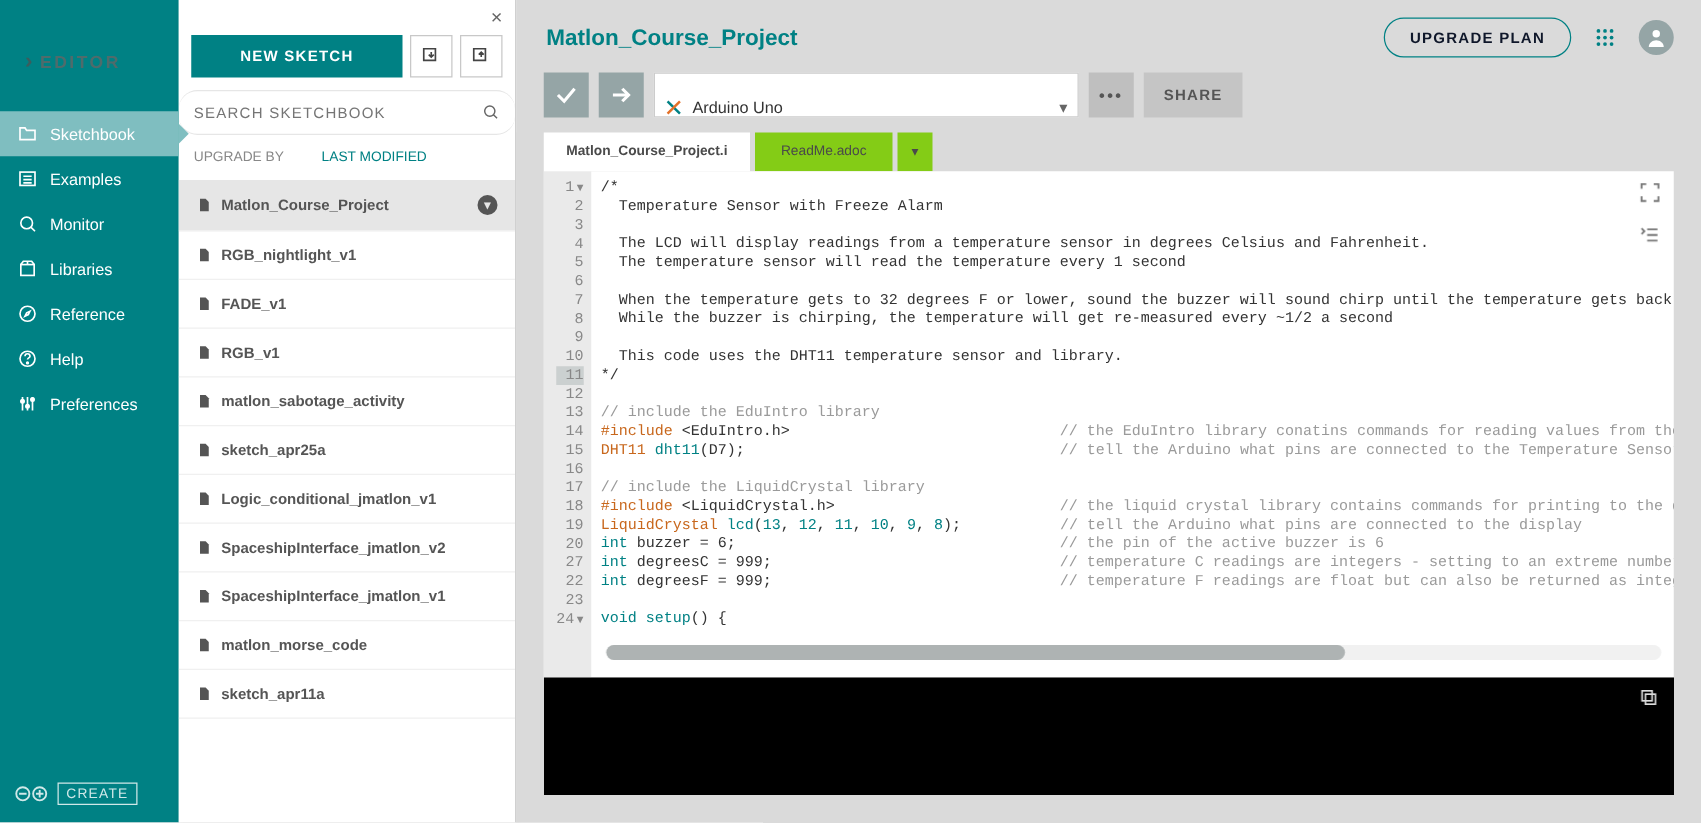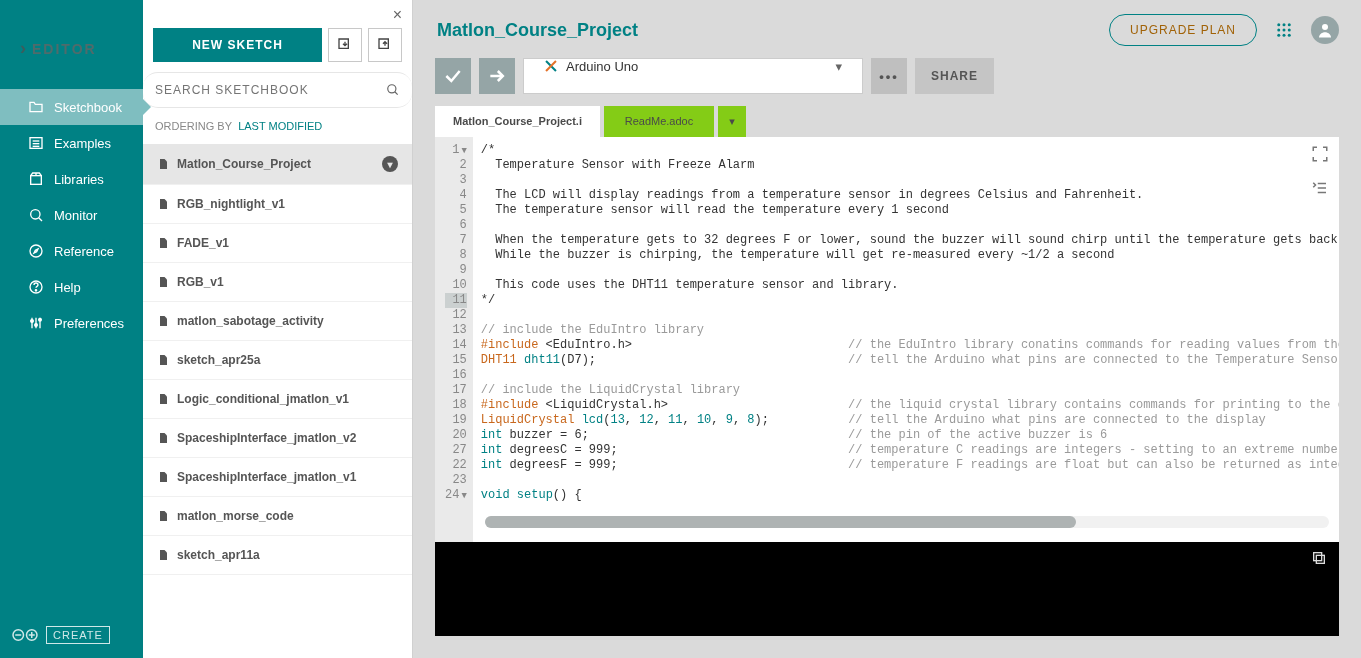--- a/index.html
+++ b/index.html
@@ -3,51 +3,51 @@
 <meta charset="utf-8">
 <style>
 * { margin: 0; padding: 0; box-sizing: border-box; }
 body { font-family: "Helvetica Neue", Arial, sans-serif; font-size: 13px; color: #333; overflow: hidden; height: 100vh; display: flex; }
 .sidebar-left { width: 143px; background: #008184; color: #fff; display: flex; flex-direction: column; padding-top: 14px; flex-shrink: 0; }
 .logo-row { display:flex; align-items:center; gap:6px; padding: 24px 14px 30px 20px; }
 .logo-caret { font-weight: bold; font-size: 18px; }
 .logo-text { font-weight: 700; letter-spacing:2px; font-size: 14px; color:#4f6b6b; }
 .sidebar-left .logo-row { color:#3b5d5d; }
 .nav { display:flex; flex-direction:column; }
-.nav-item { display:flex; align-items:center; gap:10px; padding: 10px 28px; color:#fff; font-size:13px; cursor:pointer; }
+.nav-item { display:flex; align-items:center; gap:10px; padding: 10px 14px; color:#fff; font-size:13px; cursor:pointer; }
 .nav-item.active { background:#7fbec0; color:#fff; position:relative; }
 .nav-item.active::after { content:""; position:absolute; right:-8px; top:50%; transform:translateY(-50%); border-left:8px solid #7fbec0; border-top:8px solid transparent; border-bottom:8px solid transparent; }
 .nav-icon { width:16px; height:16px; display:inline-flex; align-items:center; justify-content:center; }
 .spacer { flex:1; }
 .create-badge { display:flex; align-items:center; gap:6px; padding: 10px 10px 14px; color:#cfe8e8; font-size:11px; }
 .badge-infinity { width:30px; height:16px; }
 .create-box { border:1px solid #cfe8e8; padding:2px 6px; font-size:11px; letter-spacing:1px; }
 .panel { width: 270px; background:#fff; border-right:1px solid #d0d0d0; display:flex; flex-direction:column; flex-shrink:0; box-shadow: 2px 0 6px rgba(0,0,0,0.08); }
 .panel-close { text-align:right; padding:6px 10px 0 0; font-size:16px; color:#666; cursor:pointer; }
 .panel-top { display:flex; gap:6px; padding:4px 10px 10px; align-items:center; }
 .new-sketch { flex:1; background:#008184; color:#fff; border:none; padding:10px 24px; font-size:12px; font-weight:700; letter-spacing:1px; cursor:pointer; }
 .icon-btn { width:34px; height:34px; border:1px solid #c8c8c8; background:#fff; display:flex; align-items:center; justify-content:center; cursor:pointer; color:#444; }
 .search-row { border-top:1px solid #e6e6e6; border-bottom:1px solid #e6e6e6; padding:10px 12px; display:flex; align-items:center;border-radius:15px; }
 .search-input { flex:1; border:none; outline:none; font-size:12px; letter-spacing:1px; color:#555; text-transform:uppercase; }
 .ordering { padding:12px 12px; font-size:11px; color:#888; }
-.ordering a { color:#008184; text-decoration:none; }
+.ordering a { color:#008184; text-decoration:none;margin-left:24px; }
 .sketch-list { flex:1; overflow-y:auto; }
 .sketch-item { display:flex; align-items:center; gap:8px; padding:12px 14px; border-bottom:1px solid #f0f0f0; font-size:12px; font-weight:600; color:#555; cursor:pointer; }
 .sketch-item.active { background:#e6e6e6; }
 .sketch-item .more { margin-left:auto; width:16px; height:16px; border-radius:50%; background:#555; color:#e6e6e6; display:none; align-items:center; justify-content:center; font-size:10px; }
 .sketch-item.active .more { display:inline-flex; }
 .main { flex:1; display:flex; flex-direction:column; background:#dadada; min-width:0; }
 .header { display:flex; align-items:center; padding:14px 22px 0; gap:12px; }
 .sketch-title { font-size:18px; font-weight:600; color:#008184; flex:1; padding-left:2px; }
-.upgrade-btn { border:1.5px solid #008184; background:transparent; color:#a16207; padding:8px 20px; border-radius:20px; font-weight:400; font-size:12px; letter-spacing:1px; cursor:pointer;text-align:center; }
+.upgrade-btn { border:1.5px solid #008184; background:transparent; color:#0f172a; padding:8px 20px; border-radius:20px; font-weight:700; font-size:12px; letter-spacing:1px; cursor:pointer;text-align:center; }
 .apps-icon { width:18px; height:18px; color:#008184; cursor:pointer; margin:0 6px; }
 .avatar { width:28px; height:28px; border-radius:50%; background:#95a5a6; display:flex; align-items:center; justify-content:center; color:#fff; cursor:pointer; }
 .toolbar { display:flex; align-items:center; gap:8px; padding:12px 22px; }
 .tool-btn { width:36px; height:36px; background:#95a5a6; color:#fff; display:flex; align-items:center; justify-content:center; cursor:pointer; font-size:18px; }
-.board-select { background:#fff; border:1px solid #ccc; height:36px; display:flex; align-items:flex-start; padding:0 20px; gap:8px; min-width:340px; cursor:pointer; position:relative; }
+.board-select { background:#fff; border:1px solid #ccc; height:36px; display:flex; align-items:flex-end; padding:0 8px; gap:8px; min-width:340px; cursor:pointer; position:relative; }
 .board-select .caret { margin-left:auto; color:#666; }
 .dots-btn { width:36px; height:36px; background:#bfbfbf; display:flex; align-items:center; justify-content:center; cursor:pointer; color:#555; letter-spacing:2px; font-weight:bold; }
 .share-btn { height:36px; background:#c5c5c5; color:#555; border:none; padding:0 16px; font-size:12px; font-weight:700; letter-spacing:1px; cursor:pointer; }
 .editor-wrap { flex:1; background:#dadada; padding:0 22px 22px; display:flex; flex-direction:column; min-height:0; }
 .tabs { display:flex; gap:4px; }
 .tab { background:#84cc16; padding:9px 18px; font-size:11px; color:#4a4a4a; cursor:pointer; min-width:110px; text-align:center; }
 .tab.active { background:#fff; font-weight:600;text-align:right; }
 .tab.tab-dropdown { min-width:28px; padding:9px 8px; }
 .code-area { flex:1; background:#fff; position:relative; display:flex; min-height:0; overflow:hidden; }
 .gutter { background:#eaeaea; color:#888; font-family: "Courier New", monospace; font-size:12px; text-align:right; padding:6px 6px 6px 10px; user-select:none; line-height:15px; }
@@ -94,35 +94,35 @@
             <line x1="7" y1="9" x2="17" y2="9"></line>
             <line x1="7" y1="13" x2="17" y2="13"></line>
             <line x1="7" y1="17" x2="17" y2="17"></line>
           </svg>
         </span>
         <span>Examples</span>
       </div>
       <div class="nav-item">
         <span class="nav-icon">
           <svg width="16" height="16" viewBox="0 0 24 24" fill="none" stroke="currentColor" stroke-width="2">
+            <circle cx="11" cy="11" r="7"></circle>
+            <line x1="21" y1="21" x2="16" y2="16"></line>
+          </svg>
+        </span>
+        <span>Monitor</span>
+      </div>
+      <div class="nav-item">
+        <span class="nav-icon">
+          <svg width="16" height="16" viewBox="0 0 24 24" fill="none" stroke="currentColor" stroke-width="2">
             <rect x="4" y="7" width="16" height="13"></rect>
             <path d="M4 7l3-4h10l3 4"></path>
             <line x1="12" y1="3" x2="12" y2="7"></line>
           </svg>
         </span>
         <span>Libraries</span>
-      </div>
-      <div class="nav-item">
-        <span class="nav-icon">
-          <svg width="16" height="16" viewBox="0 0 24 24" fill="none" stroke="currentColor" stroke-width="2">
-            <circle cx="11" cy="11" r="7"></circle>
-            <line x1="21" y1="21" x2="16" y2="16"></line>
-          </svg>
-        </span>
-        <span>Monitor</span>
       </div>
       <div class="nav-item">
         <span class="nav-icon">
           <svg width="16" height="16" viewBox="0 0 24 24" fill="none" stroke="currentColor" stroke-width="2">
             <circle cx="12" cy="12" r="9"></circle>
             <polygon points="15 9 13 13 9 15 11 11"></polygon>
           </svg>
         </span>
         <span>Reference</span>
       </div>
@@ -179,21 +179,21 @@
     </div>
   </div>
   <div class="search-row">
     <input class="search-input" placeholder="SEARCH SKETCHBOOK" style="">
     <svg width="14" height="14" viewBox="0 0 24 24" fill="none" stroke="#666" stroke-width="2">
         <circle cx="10" cy="10" r="7"></circle>
         <line x1="20" y1="20" x2="15" y2="15"></line>
       </svg>
   </div>
   <div class="ordering">
-    <span>ORDERING BY</span>&nbsp;&nbsp;<a href="#">LAST MODIFIED</a>
+    <span>UPGRADE BY</span>&nbsp;&nbsp;<a href="#">LAST MODIFIED</a>
   </div>
   <div class="sketch-list" id="sketch-list">
       <div class="sketch-item active">
         <svg width="12" height="12" viewBox="0 0 24 24" fill="#555">
           <path d="M6 2h9l5 5v15H6z"></path>
         </svg>
         <span>Matlon_Course_Project</span>
         <span class="more">▾</span>
       </div>
       <div class="sketch-item">

